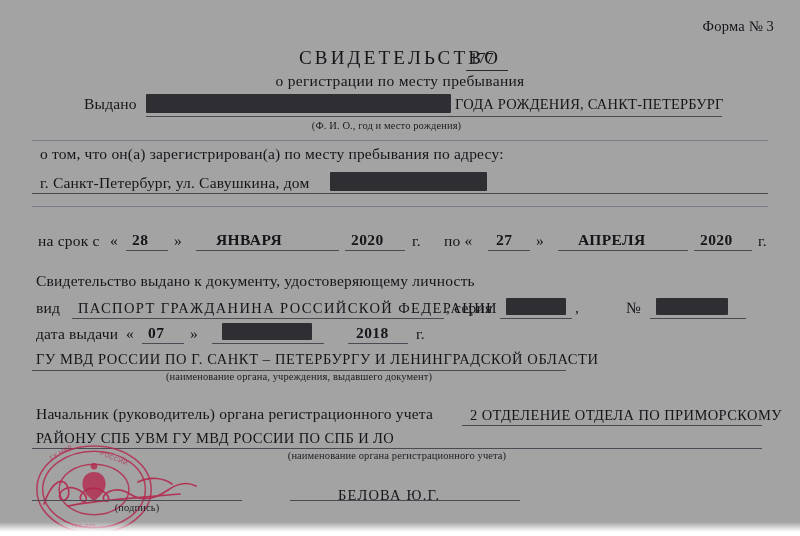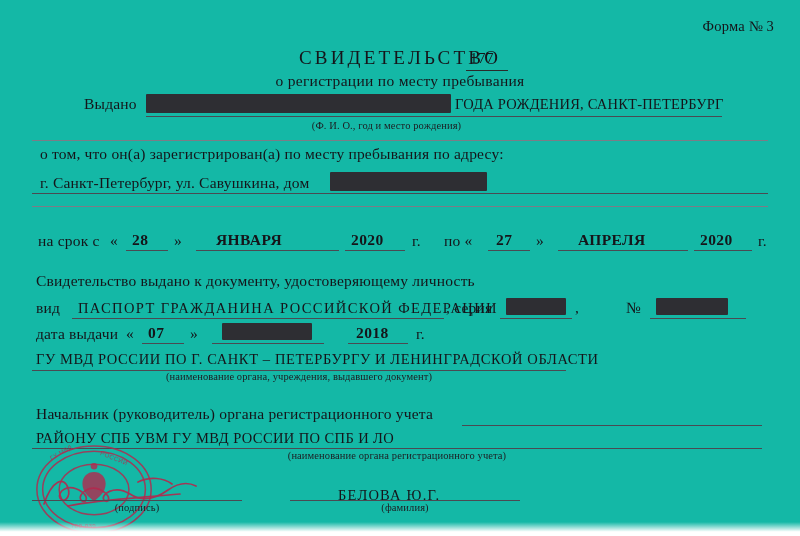--- a/index.html
+++ b/index.html
@@ -8,21 +8,21 @@
     background: #ffffff;
   }
   body {
     font-family: "Liberation Serif", serif;
     color: #15151a;
   }
   #page {
     position: relative;
     width: 800px;
     height: 536px;
-    background: #14b8a6;
+    background: #a3a3a3;
     overflow: hidden;
   }
   .abs { position: absolute; }
 
   .form-no {
     top: 18px;
     right: 26px;
     font-size: 14.5px;
     letter-spacing: 0.2px;
   }
@@ -173,20 +173,21 @@
   <div class="abs rule" style="top:343px; left:212px; width:112px;"></div>
   <div class="abs lbl bold-ink" style="top:324px; left:356px;">2018</div>
   <div class="abs rule" style="top:343px; left:348px; width:60px;"></div>
   <div class="abs lbl" style="top:325px; left:416px;">г.</div>
 
   <div class="abs lbl-sm" style="top:351px; left:36px; letter-spacing:0.6px;">ГУ  МВД  РОССИИ  ПО  Г. САНКТ – ПЕТЕРБУРГУ  И  ЛЕНИНГРАДСКОЙ ОБЛАСТИ</div>
   <div class="abs rule" style="top:370px; left:32px; width:534px;"></div>
   <div class="abs caption" style="top:371px; left:32px; width:534px;">(наименование органа, учреждения, выдавшего документ)</div>
 
   <div class="abs lbl" style="top:405px; left:36px;">Начальник (руководитель) органа регистрационного учета</div>
+  <div class="abs lbl-sm" style="top:407px; left:470px; letter-spacing:0.4px;">2 ОТДЕЛЕНИЕ ОТДЕЛА  ПО ПРИМОРСКОМУ</div>
   <div class="abs rule" style="top:425px; left:462px; width:300px;"></div>
   <div class="abs lbl-sm" style="top:430px; left:36px; letter-spacing:0.4px;">РАЙОНУ СПБ УВМ  ГУ  МВД РОССИИ  ПО СПБ  И  ЛО</div>
   <div class="abs rule" style="top:448px; left:32px; width:730px;"></div>
   <div class="abs caption" style="top:450px; left:32px; width:730px;">(наименование органа регистрационного учета)</div>
 
   <svg class="abs stamp" viewBox="0 0 130 96">
     <g fill="none" stroke="#b3294e" stroke-width="1.6" opacity="0.82">
       <ellipse cx="64" cy="48" rx="59" ry="45"></ellipse>
       <ellipse cx="64" cy="48" rx="53" ry="39.5"></ellipse>
       <ellipse cx="64" cy="48" rx="36" ry="26"></ellipse>
@@ -208,16 +209,15 @@
       <path d="M30 36 C60 30, 100 28, 142 24"></path>
       <path d="M100 12 C112 6, 126 8, 134 14"></path>
     </g>
   </svg>
 
   <div class="abs rule" style="top:500px; left:32px; width:210px;"></div>
   <div class="abs caption" style="top:502px; left:32px; width:210px;">(подпись)</div>
 
   <div class="abs sign-name">БЕЛОВА Ю.Г.</div>
   <div class="abs rule" style="top:500px; left:290px; width:230px;"></div>
-  <div class="abs caption" style="top:502px; left:290px; width:230px;">(фамилия)</div>
 
   <div class="abs fade-bottom"></div>
 </div>
 
 </body></html>

